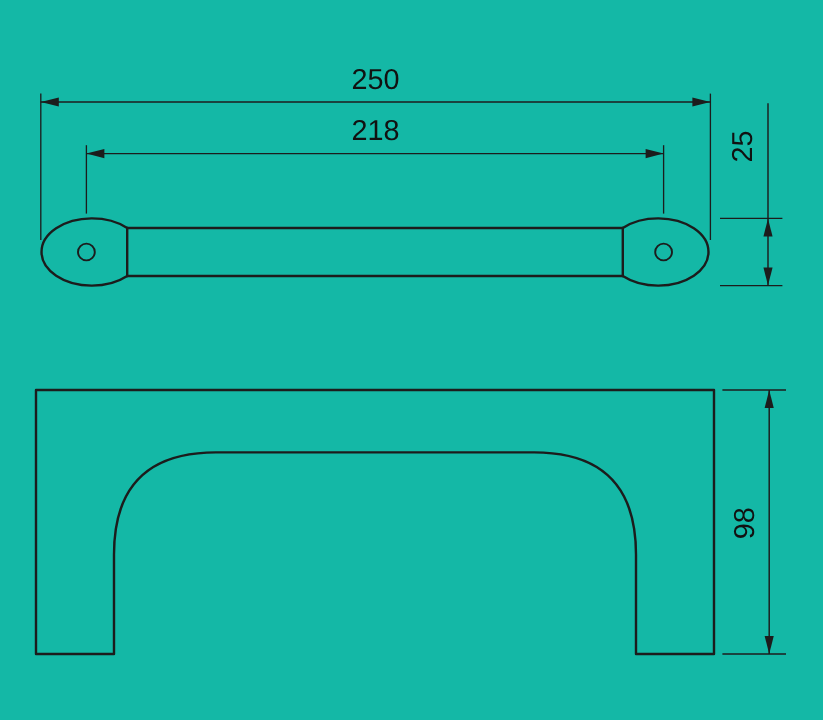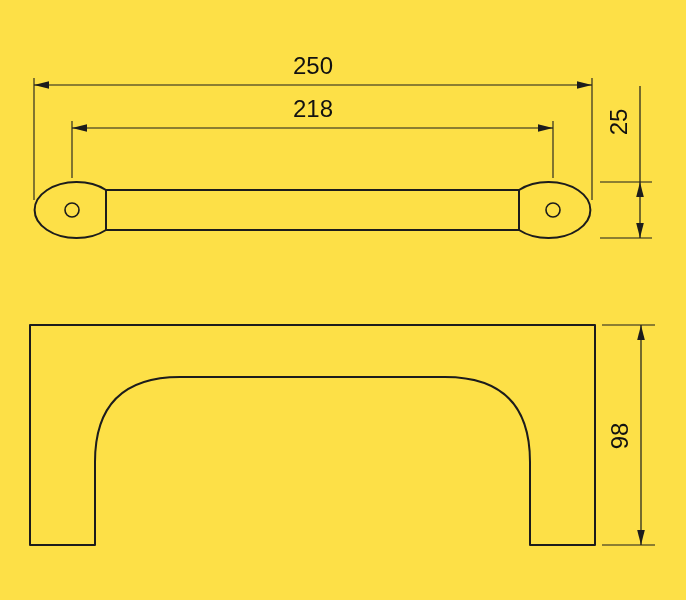--- a/index.html
+++ b/index.html
@@ -7,21 +7,21 @@
     padding: 0;
     background: #ffffff;
     width: 686px;
     height: 600px;
     overflow: hidden;
     font-family: "Liberation Sans", sans-serif;
   }
   .page {
     width: 686px;
     height: 600px;
-    background: #fde047;
+    background: #14b8a6;
     position: relative;
     text-align: right;
   }
   svg { display: block; }
   .outline {
     fill: none;
     stroke: #1c1c1c;
     stroke-width: 2;
     stroke-linejoin: round;
     stroke-linecap: round;

